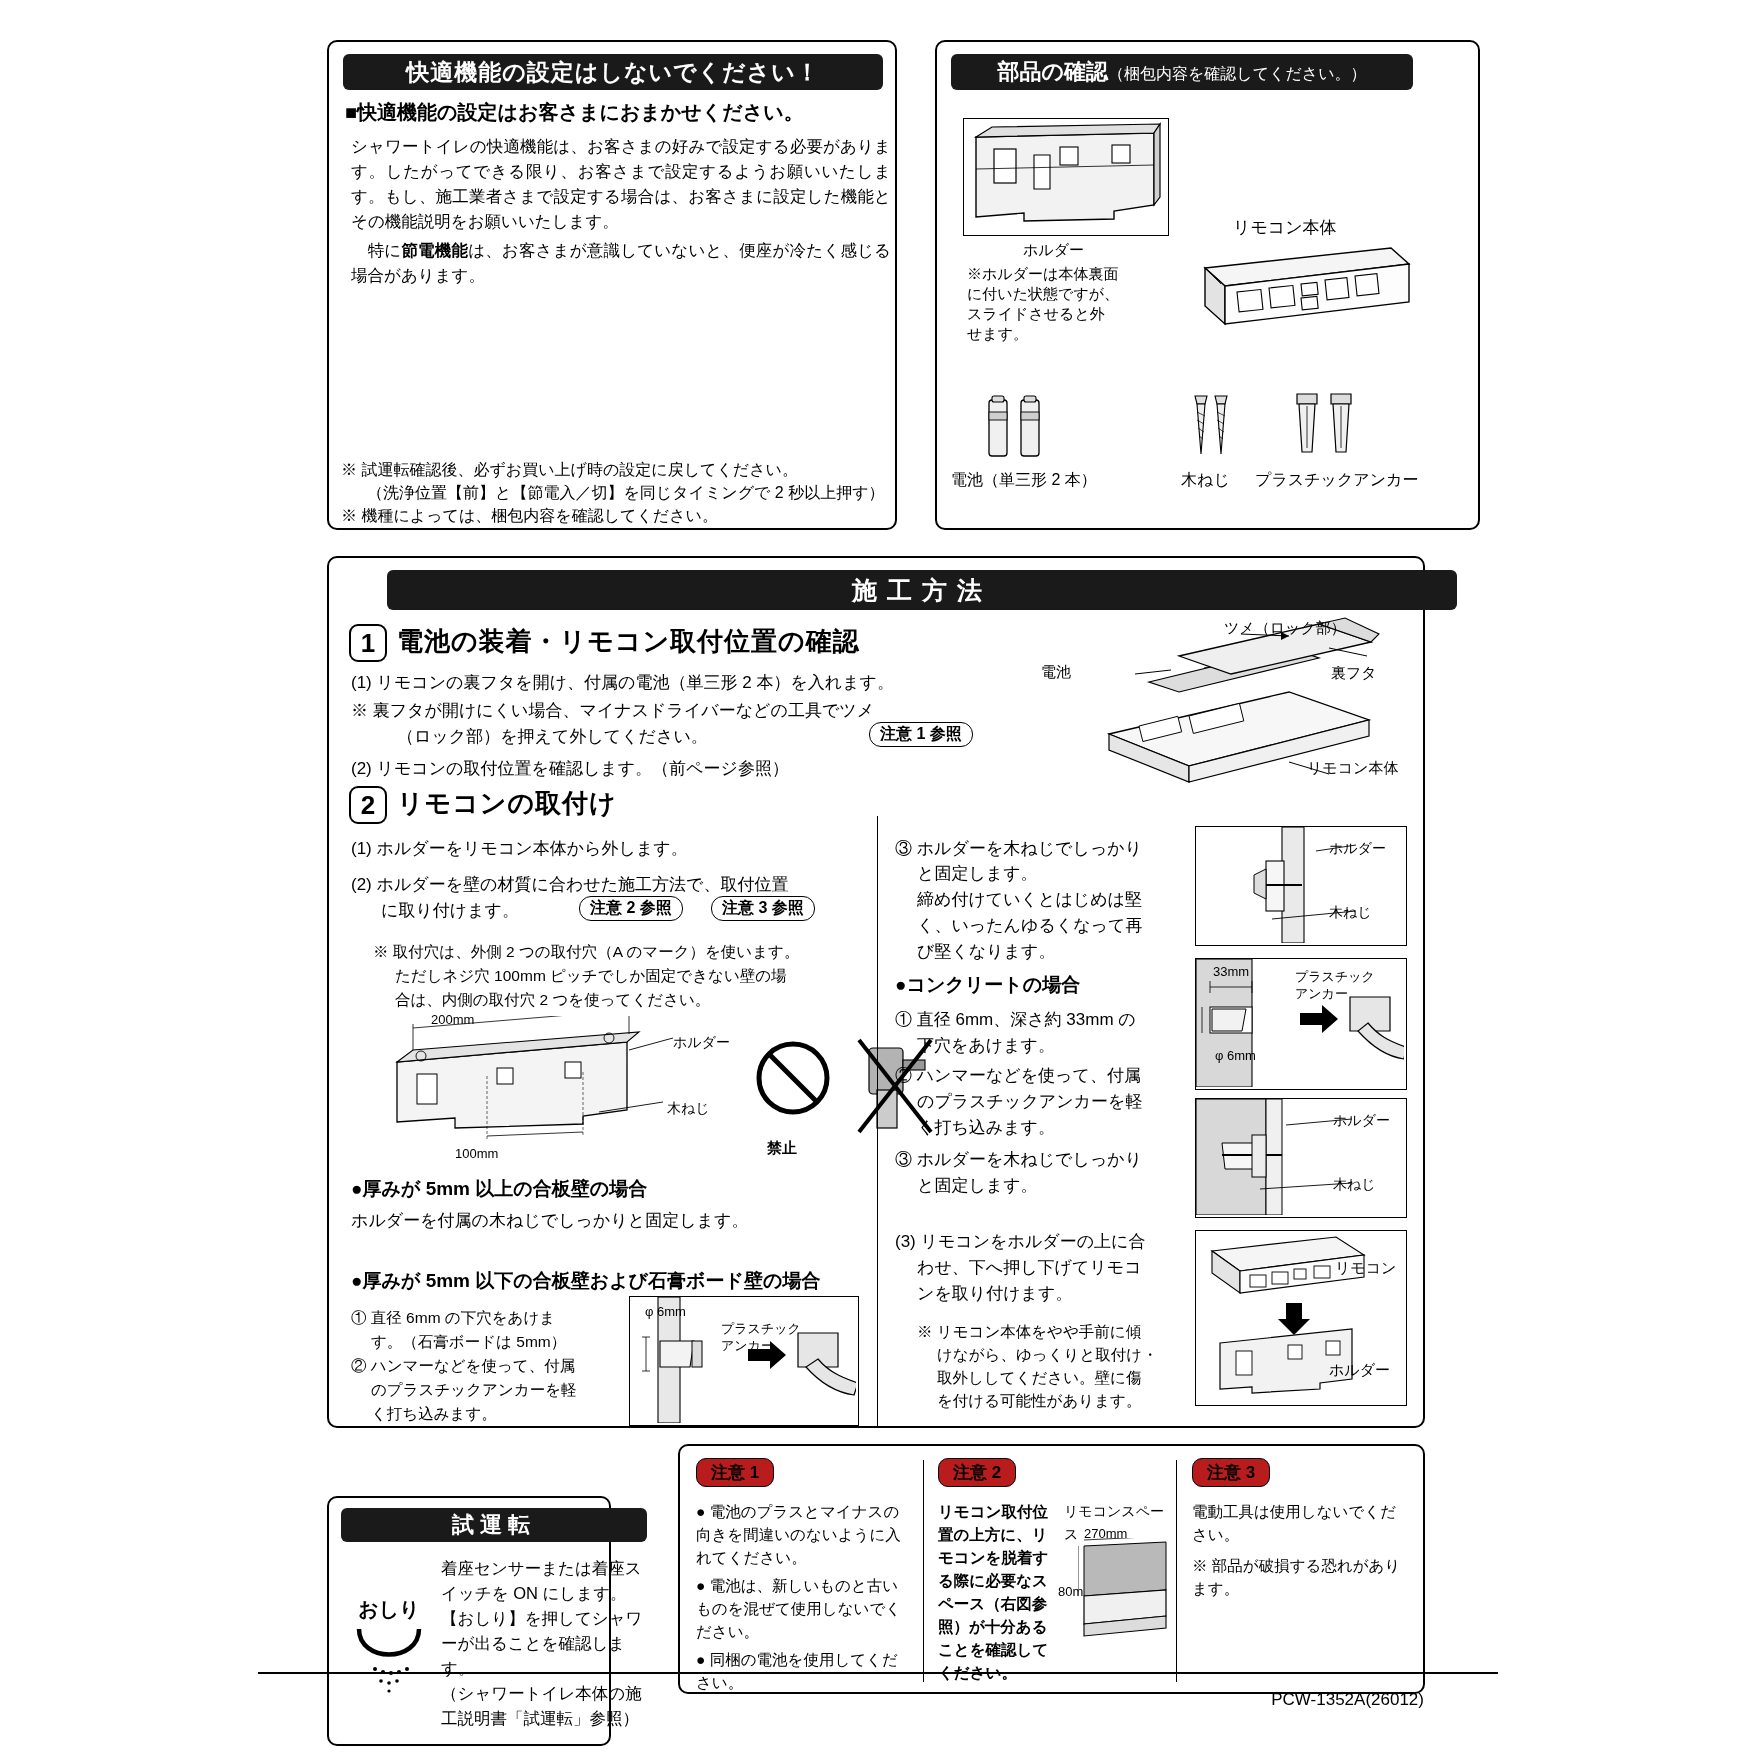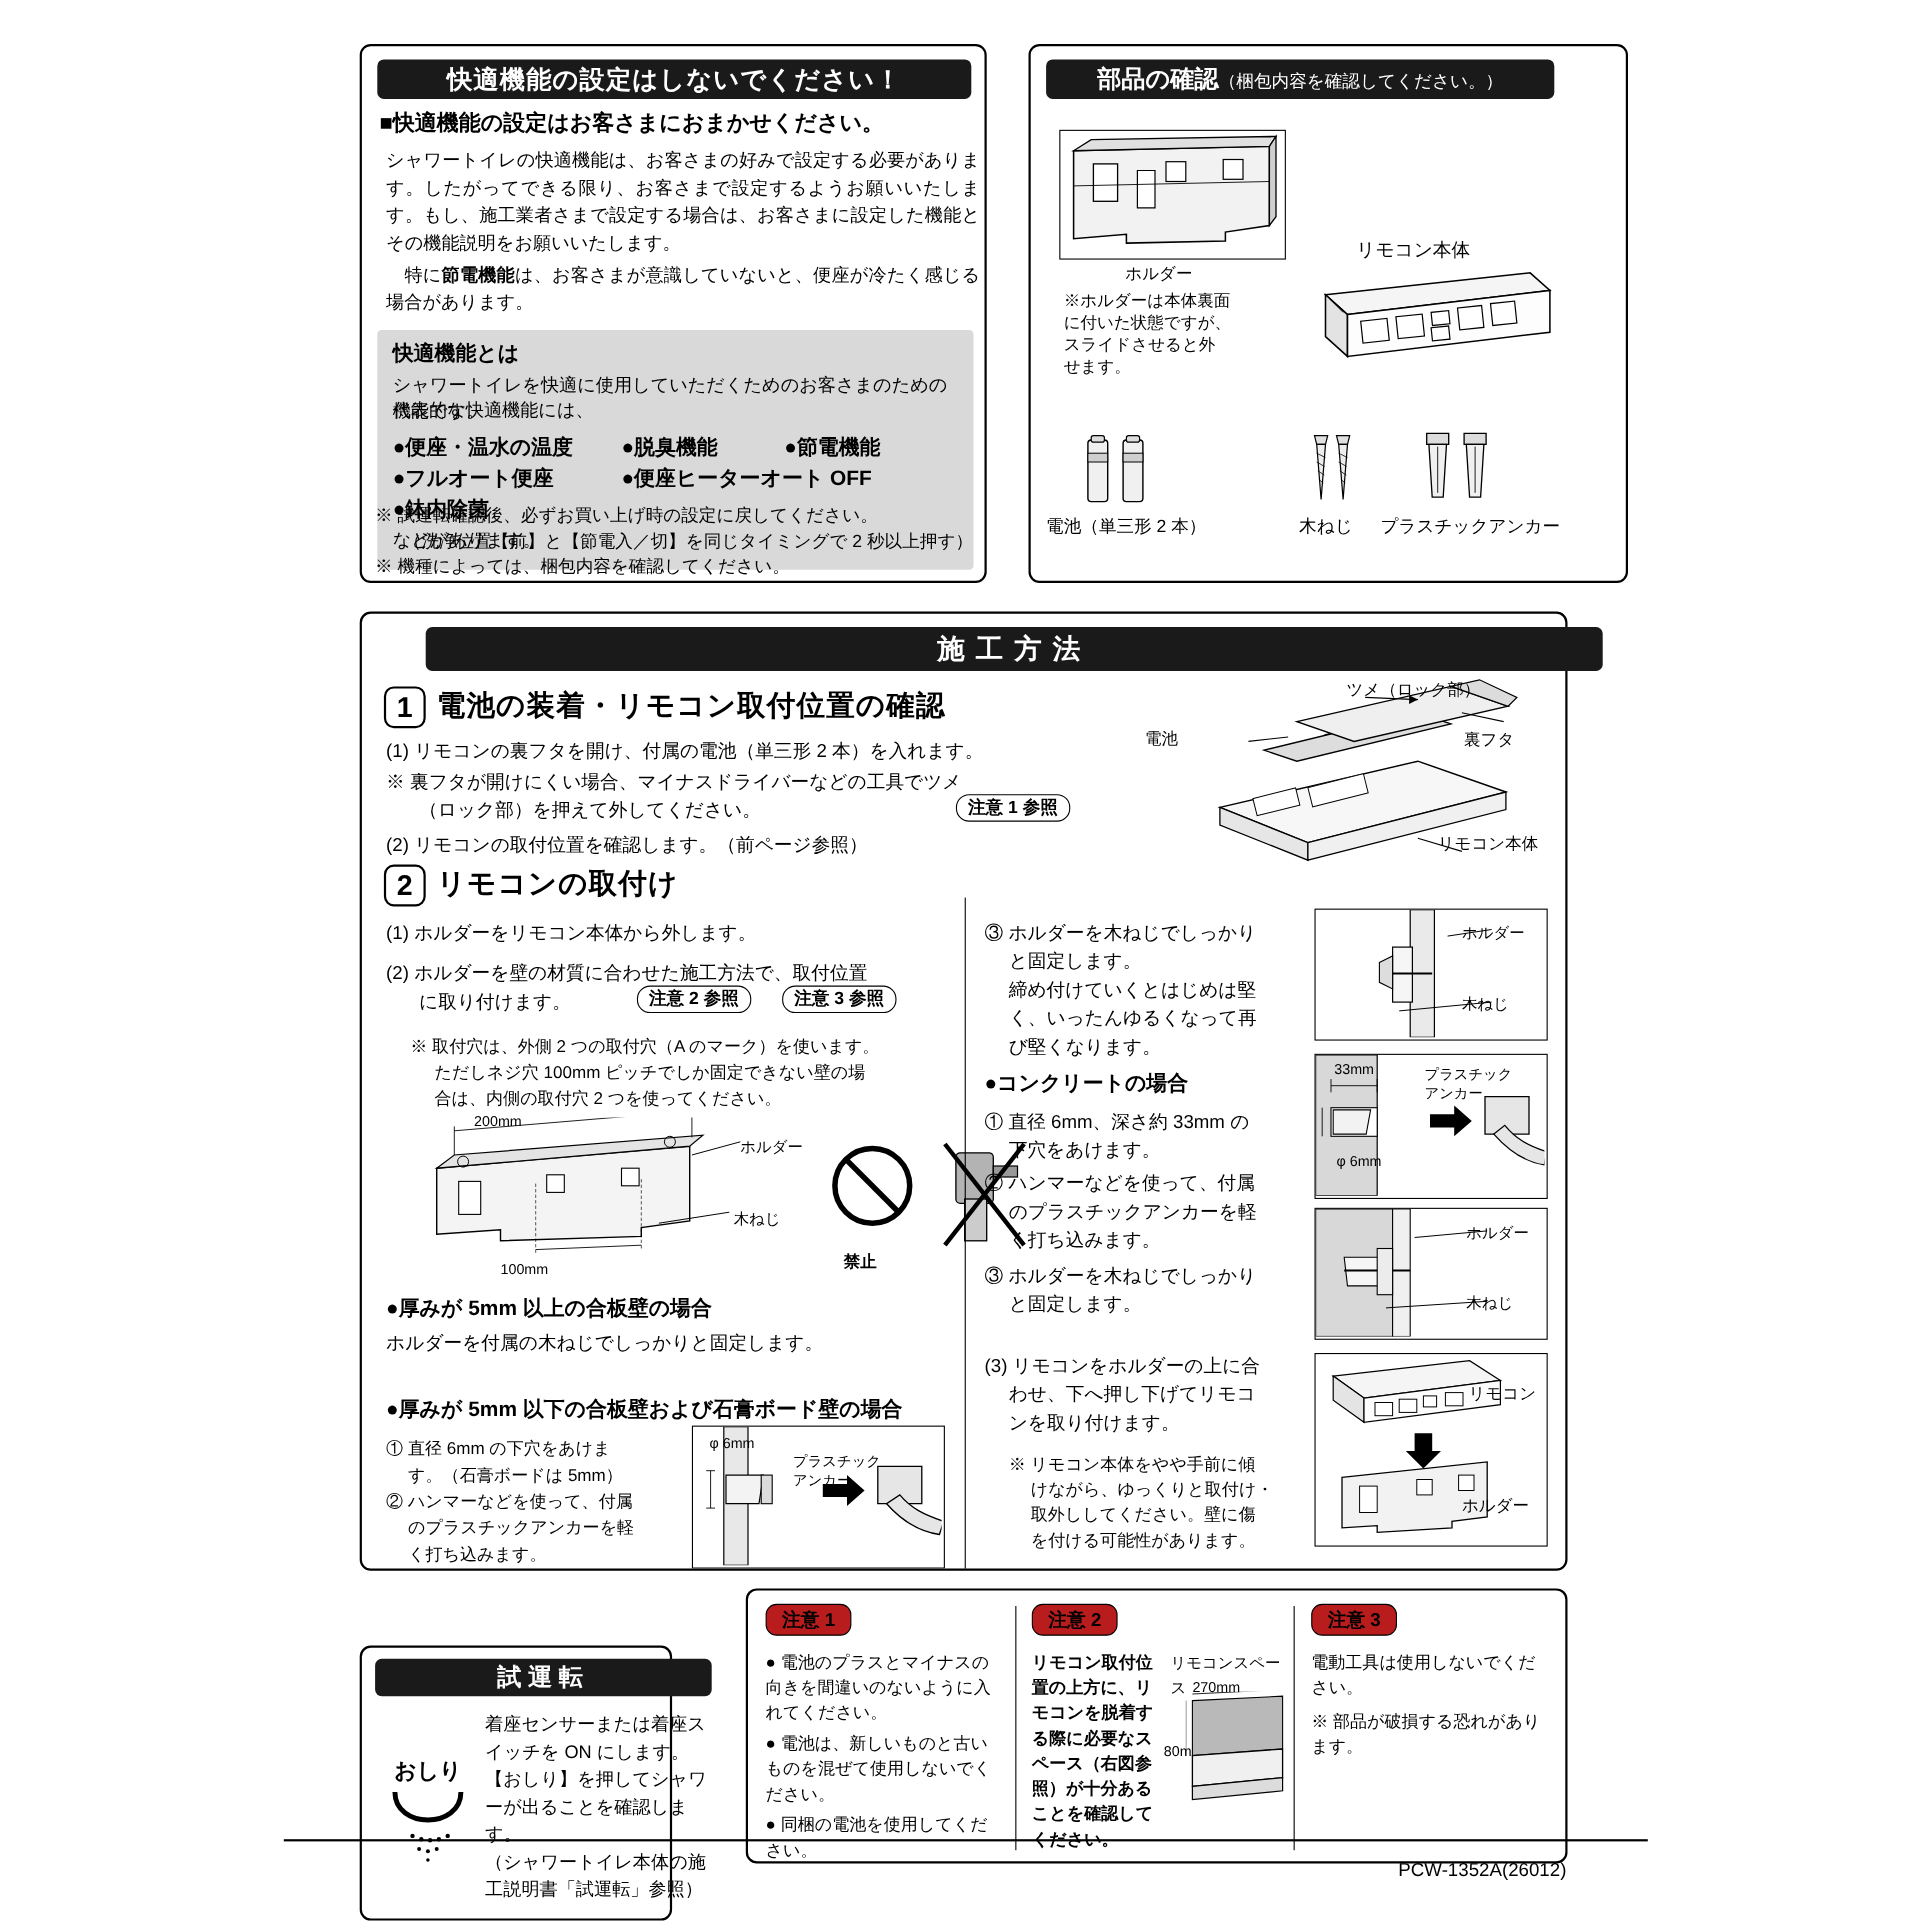--- a/index.html
+++ b/index.html
@@ -70,33 +70,20 @@
 <body>
 
 <div class="page">
 
   <div class="box" id="panel-comfort">
     <div class="hdr hdr-round" id="comfort-title">快適機能の設定はしないでください！</div>
     <div id="comfort-sub">■快適機能の設定はお客さまにおまかせください。</div>
     <div id="comfort-p1">シャワートイレの快適機能は、お客さまの好みで設定する必要があります。したがってできる限り、お客さまで設定するようお願いいたします。もし、施工業者さまで設定する場合は、お客さまに設定した機能とその機能説明をお願いいたします。</div>
     <div id="comfort-p2"><span>　特に</span><b>節電機能</b><span>は、お客さまが意識していないと、便座が冷たく感じる場合があります。</span></div>
 
-    <div id="comfort-gray">
-      <div id="cg-title">快適機能とは</div>
-      <div id="cg-l1">シャワートイレを快適に使用していただくためのお客さまのための機能です。</div>
-      <div id="cg-l2">代表的な快適機能には、</div>
-
-      <div class="bulletrow" style="left:14px;top:94px;">●便座・温水の温度</div>
-      <div class="bulletrow" style="left:222px;top:94px;">●脱臭機能</div>
-      <div class="bulletrow" style="left:370px;top:94px;">●節電機能</div>
-      <div class="bulletrow" style="left:14px;top:122px;">●フルオート便座</div>
-      <div class="bulletrow" style="left:222px;top:122px;">●便座ヒーターオート OFF</div>
-      <div class="bulletrow" style="left:14px;top:150px;">●鉢内除菌</div>
-      <div style="position:absolute;left:14px;top:180px;font-size:16.5px;">などがあります。</div>
-    </div>
 
     <div style="position:absolute;left:14px;top:482px;"></div>
   </div>
 
   <div style="position:absolute;left:341px;top:838px;"></div>
 
   <div class="box" id="panel-parts">
     <div class="hdr hdr-round" id="parts-title">
       <span>部品の確認</span><span class="small">（梱包内容を確認してください。）</span>
     </div>
@@ -182,21 +169,21 @@
 
   <div style="position:absolute;left:341px;top:0;"></div>
 
   <div class="box" id="panel-const">
     <div class="hdr hdr-round" id="const-title">施工方法</div>
 
     <div class="stepnum" style="left:20px;top:66px;">1</div>
     <div class="steptitle" style="left:68px;top:66px;">電池の装着・リモコン取付位置の確認</div>
     <div class="txt" style="left:22px;top:112px;width:620px;">(1)  リモコンの裏フタを開け、付属の電池（単三形 2 本）を入れます。</div>
     <div class="txt" style="left:22px;top:140px;width:620px;">※  裏フタが開けにくい場合、マイナスドライバーなどの工具でツメ</div>
-    <div class="txt" style="left:52px;top:166px;width:480px;">（ロック部）を押えて外してください。</div>
+    <div class="txt" style="left:68px;top:166px;width:480px;">（ロック部）を押えて外してください。</div>
     <div style="position:absolute;left:540px;top:164px;"><span class="refbox">注意 1 参照</span></div>
     <div class="txt" style="left:22px;top:198px;width:620px;">(2)  リモコンの取付位置を確認します。（前ページ参照）</div>
 
     <div style="position:absolute;left:660px;top:58px;width:420px;height:180px;">
       <svg width="420" height="180" viewBox="0 0 420 180">
 
         <polygon points="120,118 300,76 380,104 200,150" fill="#f7f7f7" stroke="#000" stroke-width="1.3"></polygon>
         <polygon points="120,118 200,150 200,166 120,134" fill="#e6e6e6" stroke="#000" stroke-width="1.2"></polygon>
         <polygon points="200,150 380,104 380,120 200,166" fill="#f0f0f0" stroke="#000" stroke-width="1.2"></polygon>
         <rect x="150" y="110" width="40" height="16" fill="#fff" stroke="#000" stroke-width="0.9" transform="rotate(-14 150 110)"></rect>

